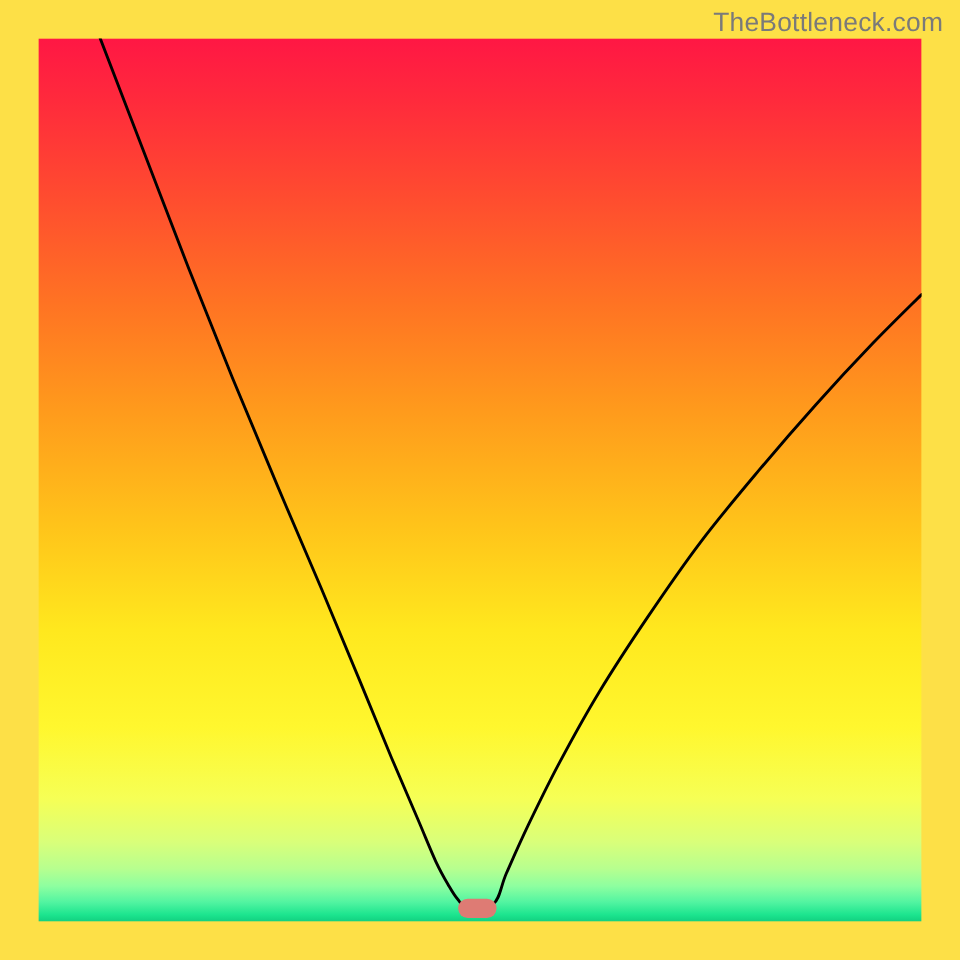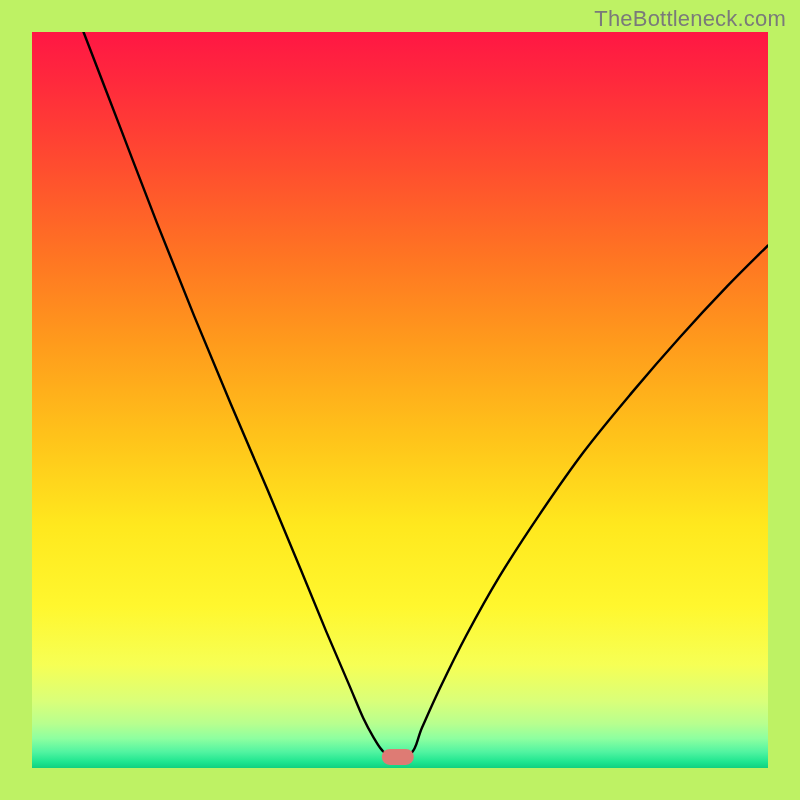--- a/index.html
+++ b/index.html
@@ -7,21 +7,21 @@
     padding: 0;
     width: 800px;
     height: 800px;
     background: #000;
     font-family: Arial, Helvetica, sans-serif;
   }
   .container {
     position: relative;
     width: 800px;
     height: 800px;
-    background: #bef264;
+    background: #fde047;
     text-decoration: underline;
   }
   .watermark {
     position: absolute;
     top: 6px;
     right: 14px;
     color: #7a7a7a;
     font-size: 22px;
     letter-spacing: 0.2px;
     user-select: none;

